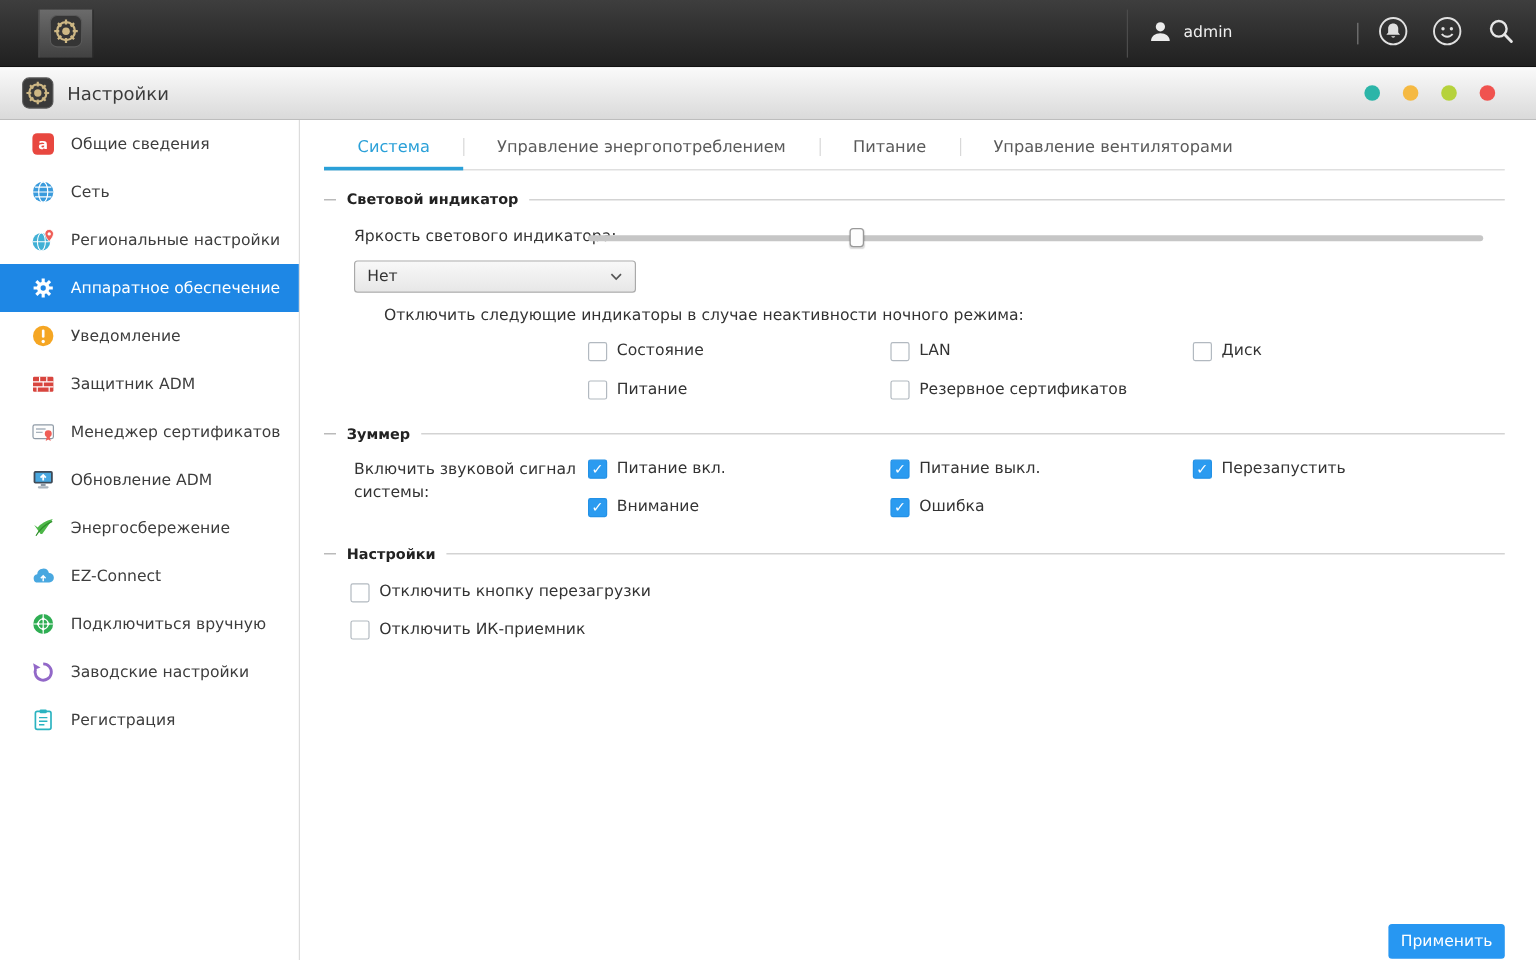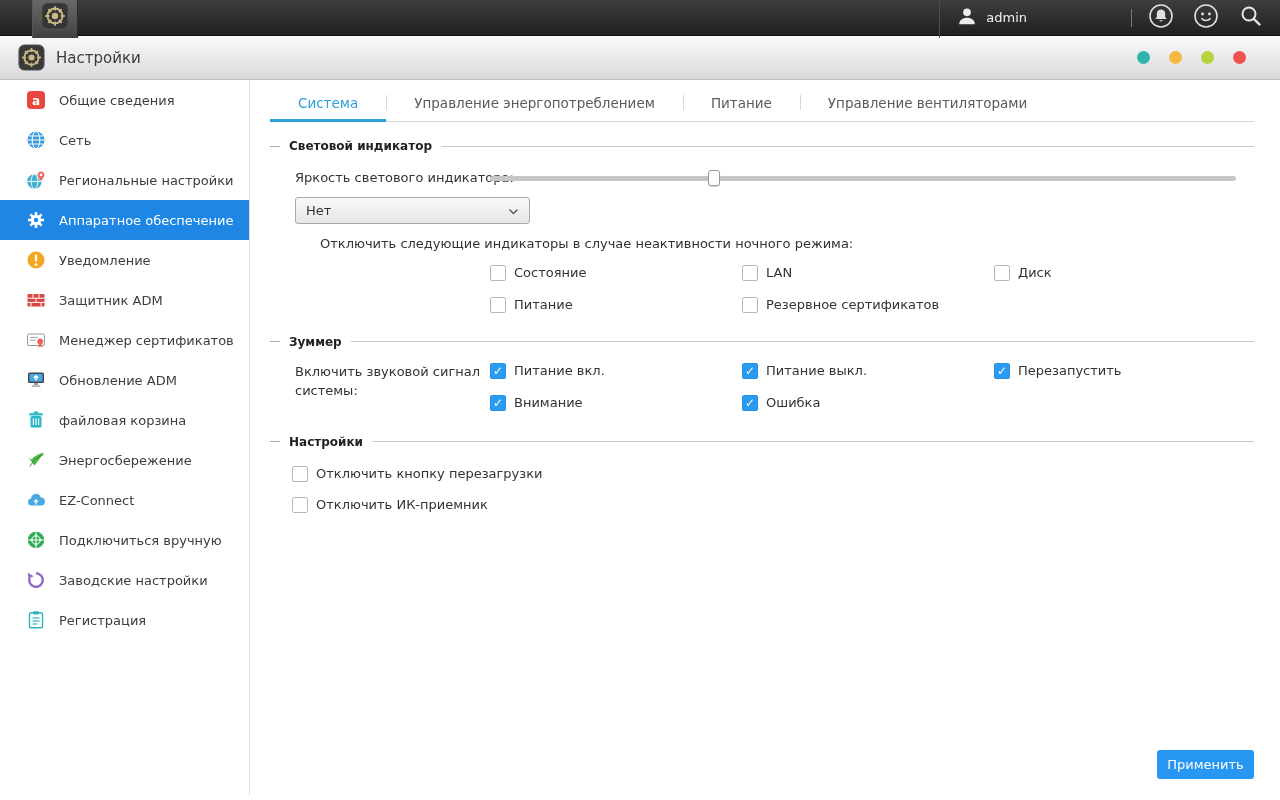--- a/index.html
+++ b/index.html
@@ -1,21 +1,21 @@
 <!DOCTYPE html>
 <html><head>
 <meta charset="utf-8">
 <style>
   * { margin:0; padding:0; box-sizing:border-box; }
   html,body { width:1280px; height:800px; }
   body { font-family:"DejaVu Sans","Liberation Sans",sans-serif; font-size:13px; color:#333; background:#fff; overflow:hidden; }
   .screen { width:1280px; height:800px; position:relative; background:#fff; }
 
   
-  .topbar { height:36px; background:linear-gradient(#3e3e3e,#202020); display:flex; align-items:center; border-bottom:1px solid #111; }
+  .topbar { height:56px; background:linear-gradient(#3e3e3e,#202020); display:flex; align-items:center; border-bottom:1px solid #111; }
   .app-tile { width:46px; height:40px; margin-left:32px; background:linear-gradient(#6b6b6b,#414141); border-left:1px solid #585858; border-right:1px solid #2c2c2c; display:flex; align-items:center; justify-content:center; cursor:pointer; }
   .topbar-right { margin-left:auto; display:flex; align-items:center; padding-right:16px; }
   .tb-div { width:1px; height:40px; background:#4c4c4c; margin-right:16px; }
   .tb-user { display:flex; align-items:center; gap:8px; cursor:pointer; }
   .tb-username { color:#f0f0f0; font-size:13px; }
   .tb-sep2 { width:1px; height:18px; background:#7a7a7a; margin-left:104px; margin-right:16px; }
   .tb-icon { display:flex; align-items:center; justify-content:center; cursor:pointer; }
   .tb-icon + .tb-icon { margin-left:19px; }
 
   
@@ -275,35 +275,20 @@
               <path d="M10 10.5V6M7.8 8L10 5.8 12.2 8" stroke="#fff" stroke-width="1.5" fill="none"></path>
               <rect x="8" y="13" width="4" height="2" fill="#8e9aa6"></rect>
               <rect x="5.5" y="15.2" width="9" height="1.8" rx="0.9" fill="#aab4bd"></rect>
             </svg>
           </span>
         <span class="side-label">Обновление ADM</span>
       </div>
       <div class="side-item">
         <span class="side-icon">
             <svg width="20" height="20">
-              <rect x="4.5" y="6" width="11" height="11.5" rx="1.5" fill="#29b8c5"></rect>
-              <rect x="3" y="3.2" width="14" height="2.2" rx="1.1" fill="#29b8c5"></rect>
-              <rect x="7.5" y="1.6" width="5" height="2" rx="1" fill="#29b8c5"></rect>
-              <g stroke="#fff" stroke-width="1.2">
-                <line x1="7.4" y1="8.5" x2="7.4" y2="15"></line>
-                <line x1="10" y1="8.5" x2="10" y2="15"></line>
-                <line x1="12.6" y1="8.5" x2="12.6" y2="15"></line>
-              </g>
-            </svg>
-          </span>
-        <span class="side-label">файловая корзина</span>
-      </div>
-      <div class="side-item">
-        <span class="side-icon">
-            <svg width="20" height="20">
               <path d="M2.5 7.5l5 7c.5.7 1.5.7 2 0L18 2.5c-6 1.5-10 4-12.5 7z" fill="#4db748"></path>
               <path d="M4 16.5C7 11 11 7.5 17.5 4.5" stroke="#2e8f2a" stroke-width="1" fill="none"></path>
             </svg>
           </span>
         <span class="side-label">Энергосбережение</span>
       </div>
       <div class="side-item">
         <span class="side-icon">
             <svg width="20" height="20">
               <path d="M15 15.5H5.5a3.5 3.5 0 0 1-.5-6.96 5 5 0 0 1 9.8-1.04A3.75 3.75 0 0 1 15 15.5z" fill="#49a8e0"></path>

